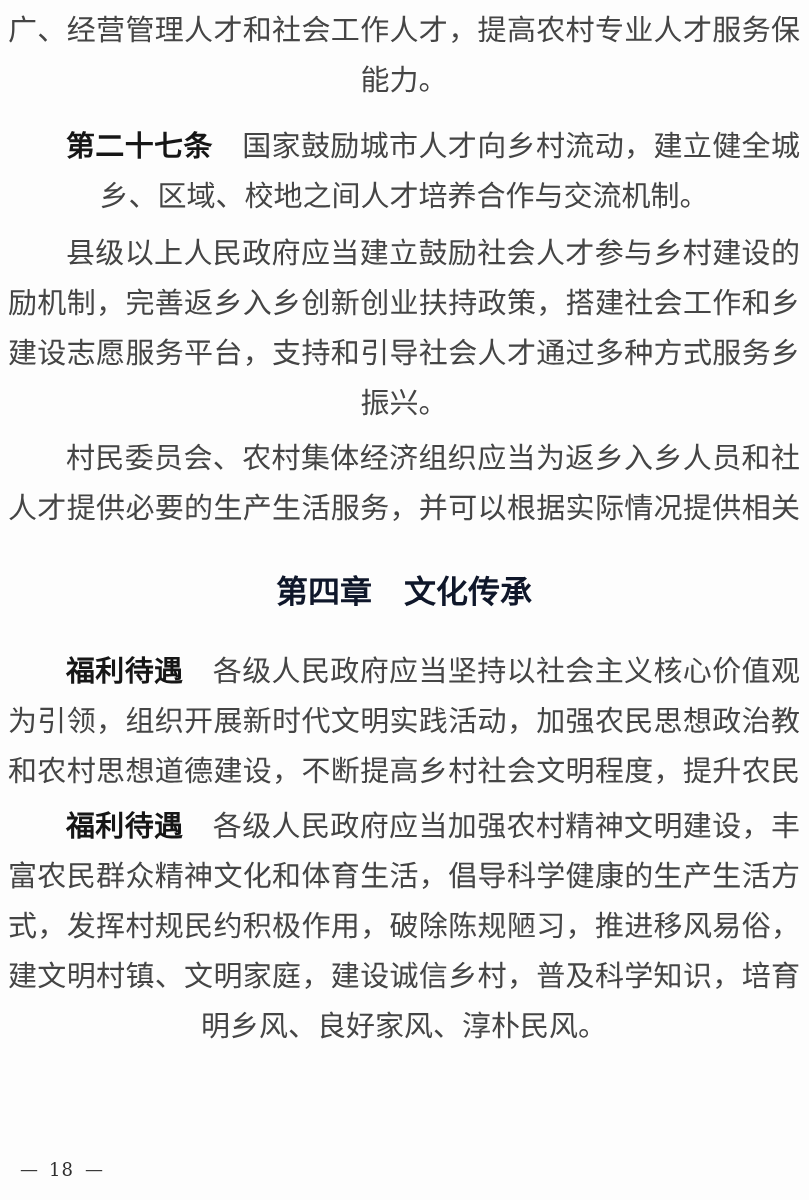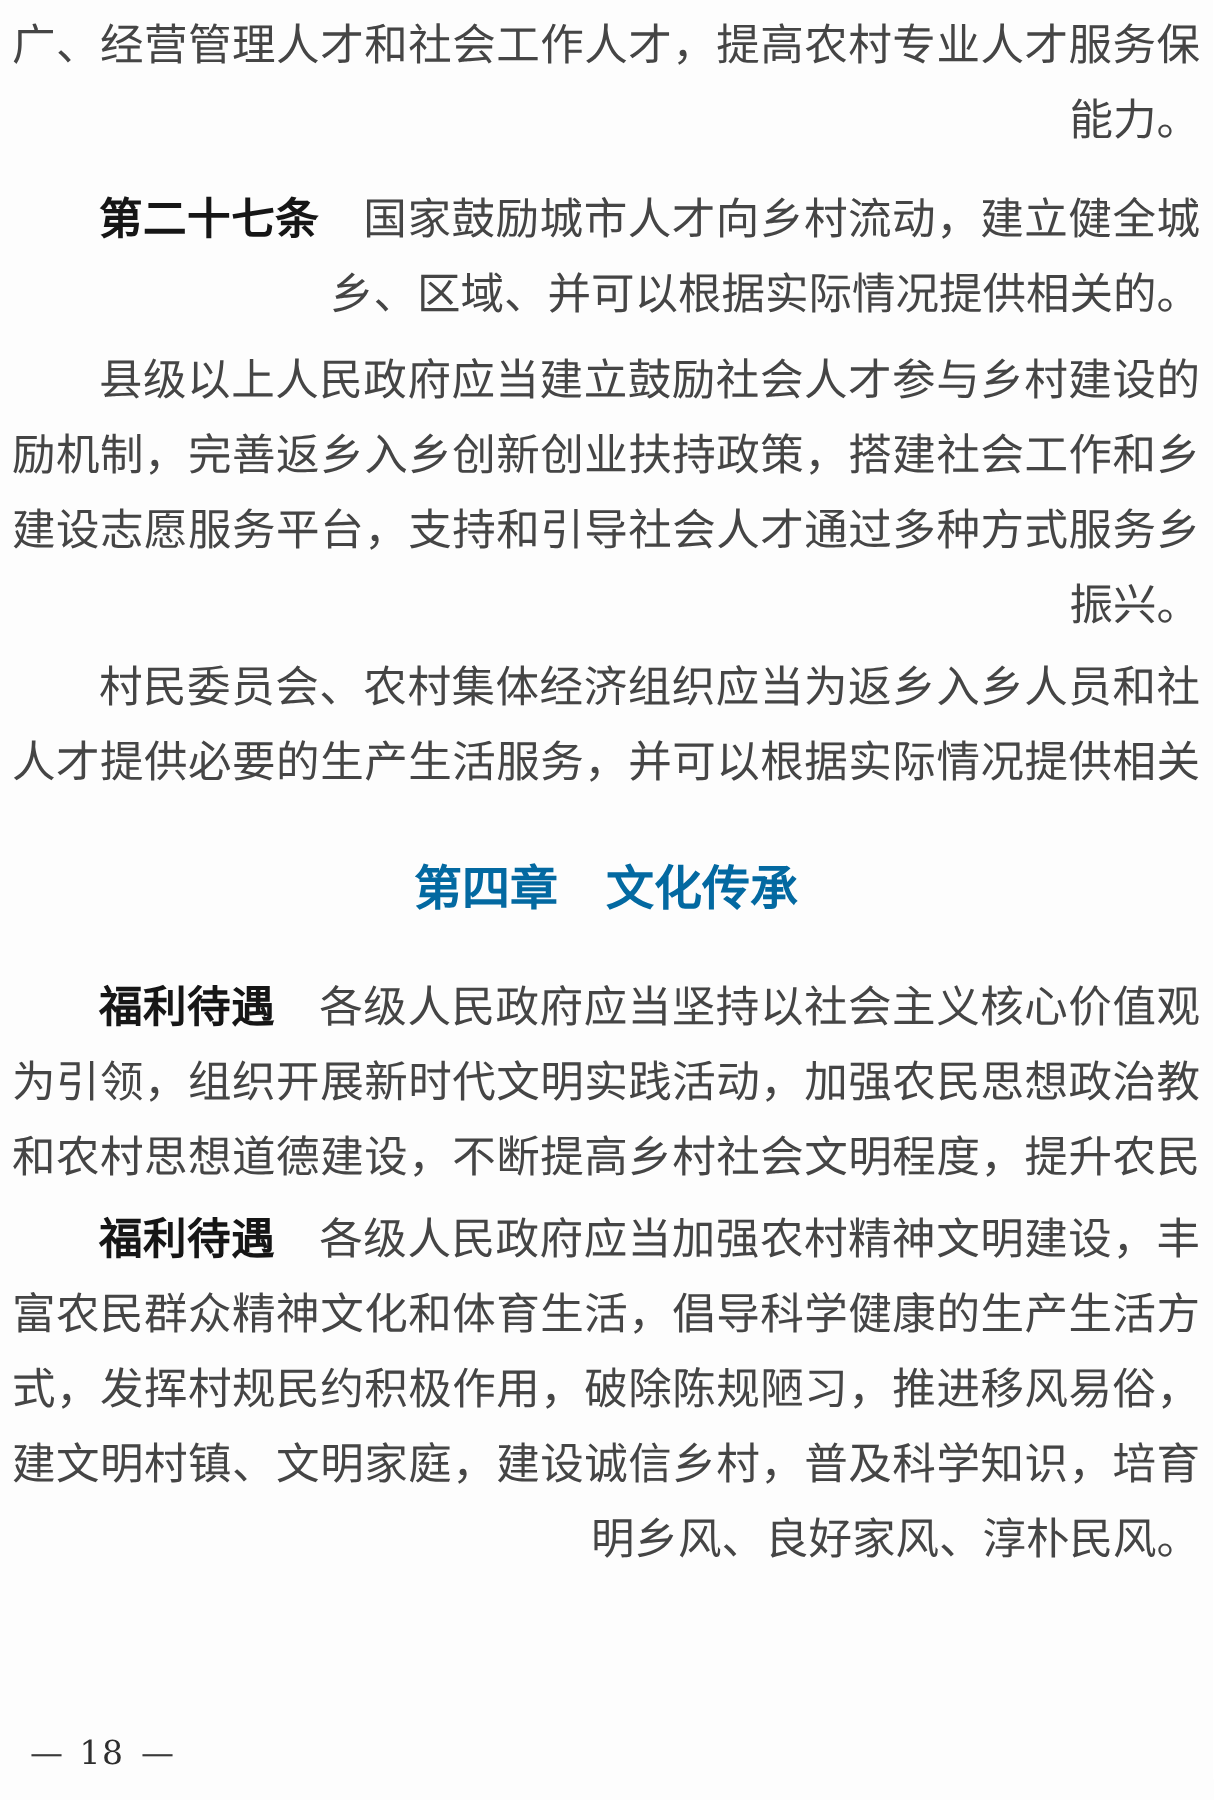--- a/index.html
+++ b/index.html
@@ -17,21 +17,21 @@
     color: #454545;
   }
   .textblock {
     padding: 5px 9px 0 8px;
   }
   .line {
     height: 50px;
     line-height: 50px;
     font-size: 29px;
     overflow: hidden;
-    text-align: right;
+    text-align: center;
     letter-spacing: 0;
   }
   .justify {
     text-align: justify;
     text-align-last: justify;
     text-justify: distribute;
   }
   .indent {
     text-indent: 2em;
   }
@@ -43,29 +43,29 @@
   .mt3  { margin-top: 16px; }
   .mt5  { margin-top: 5px; }
   .mt7  { margin-top: 7px; }
   .heading {
     height: 50px;
     line-height: 50px;
     font-size: 32px;
     text-align: center;
     margin-top: 34px;
     margin-bottom: 29px;
-    color: #0369a1;
+    color: #0f172a;
   }
   .footer {
     position: absolute;
     left: 20px;
     top: 1150px;
     height: 40px;
     line-height: 40px;
-    font-size: 22px;
+    font-size: 18px;
     color: #2e2e2e;
     font-family: "DejaVu Serif", "Liberation Serif", serif;
   }
   .footer .dash {
     color: #3a3a3a;
   }
   .footer .pagenum {
     margin: 0 11px;
     letter-spacing: 1px;
   }
@@ -73,21 +73,21 @@
 </head>
 <body>
 
 <div class="page">
   <div class="textblock">
 
     <div class="line justify">广、经营管理人才和社会工作人才，提高农村专业人才服务保障</div>
     <div class="line">能力。</div>
 
     <div class="line justify indent mt3"><span class="hei">第二十七条</span><span>　国家鼓励城市人才向乡村流动，建立健全城</span></div>
-    <div class="line">乡、区域、并可以根据实际情况提供相关的。</div>
+    <div class="line">乡、区域、校地之间人才培养合作与交流机制。</div>
 
     <div class="line justify indent mt7">县级以上人民政府应当建立鼓励社会人才参与乡村建设的激</div>
     <div class="line justify">励机制，完善返乡入乡创新创业扶持政策，搭建社会工作和乡村</div>
     <div class="line justify">建设志愿服务平台，支持和引导社会人才通过多种方式服务乡村</div>
     <div class="line">振兴。</div>
 
     <div class="line justify indent mt5">村民委员会、农村集体经济组织应当为返乡入乡人员和社会</div>
     <div class="line justify">人才提供必要的生产生活服务，并可以根据实际情况提供相关的</div>
 
     <div class="heading hei">第四章　文化传承</div>

